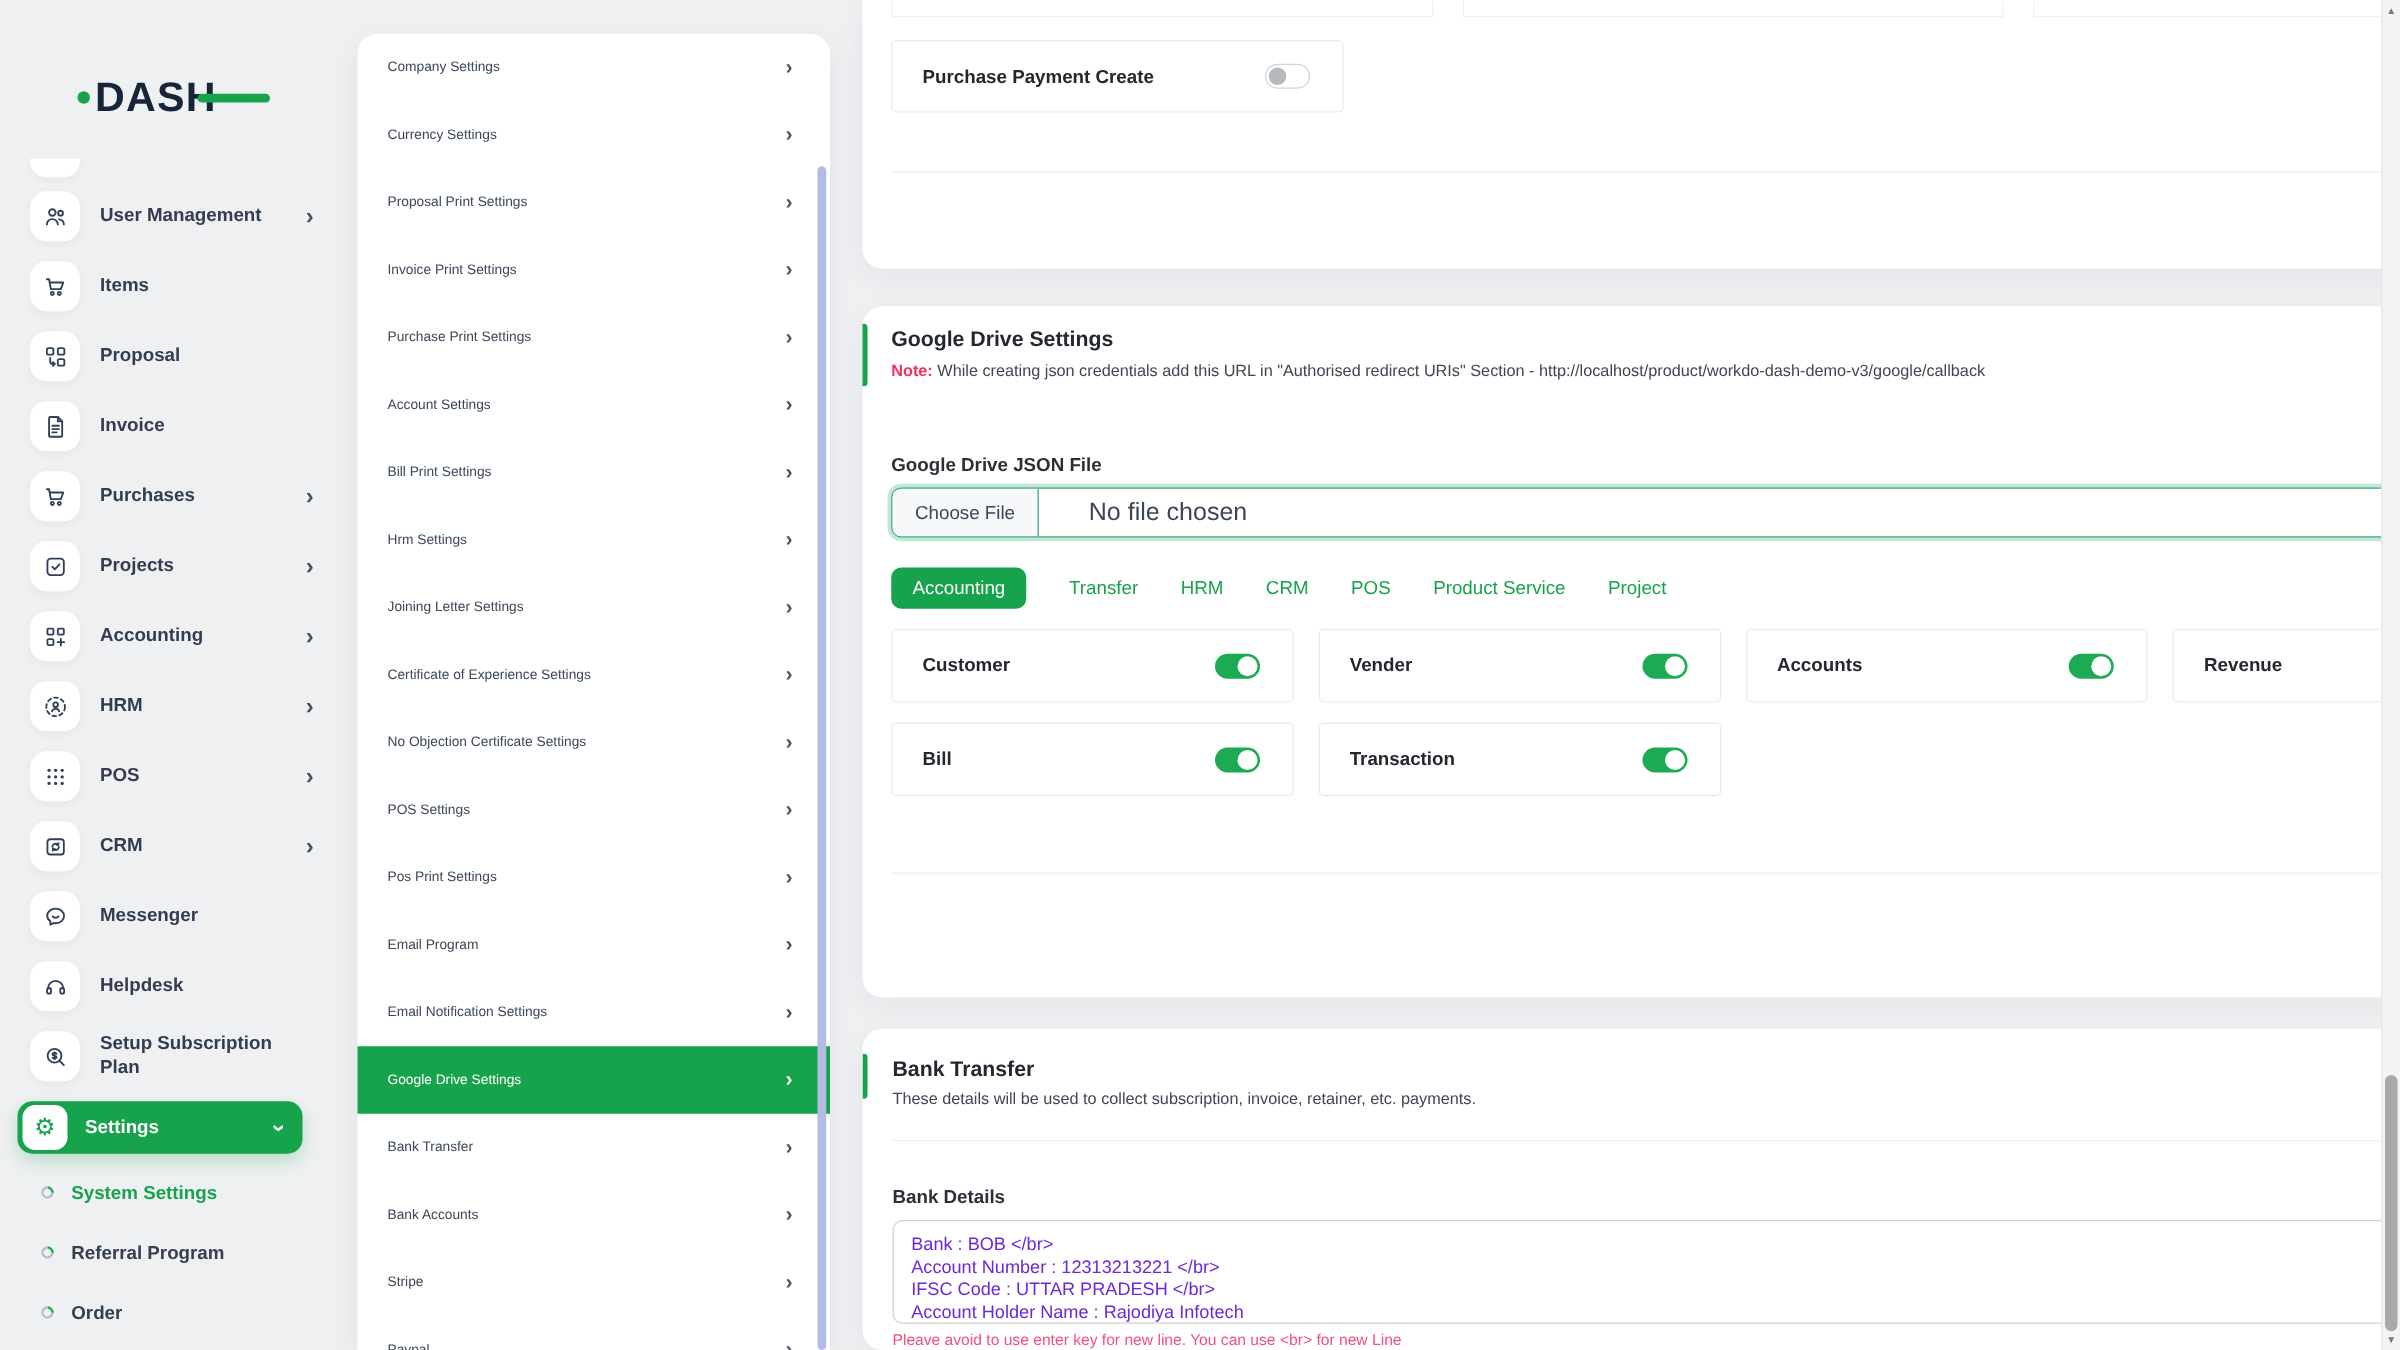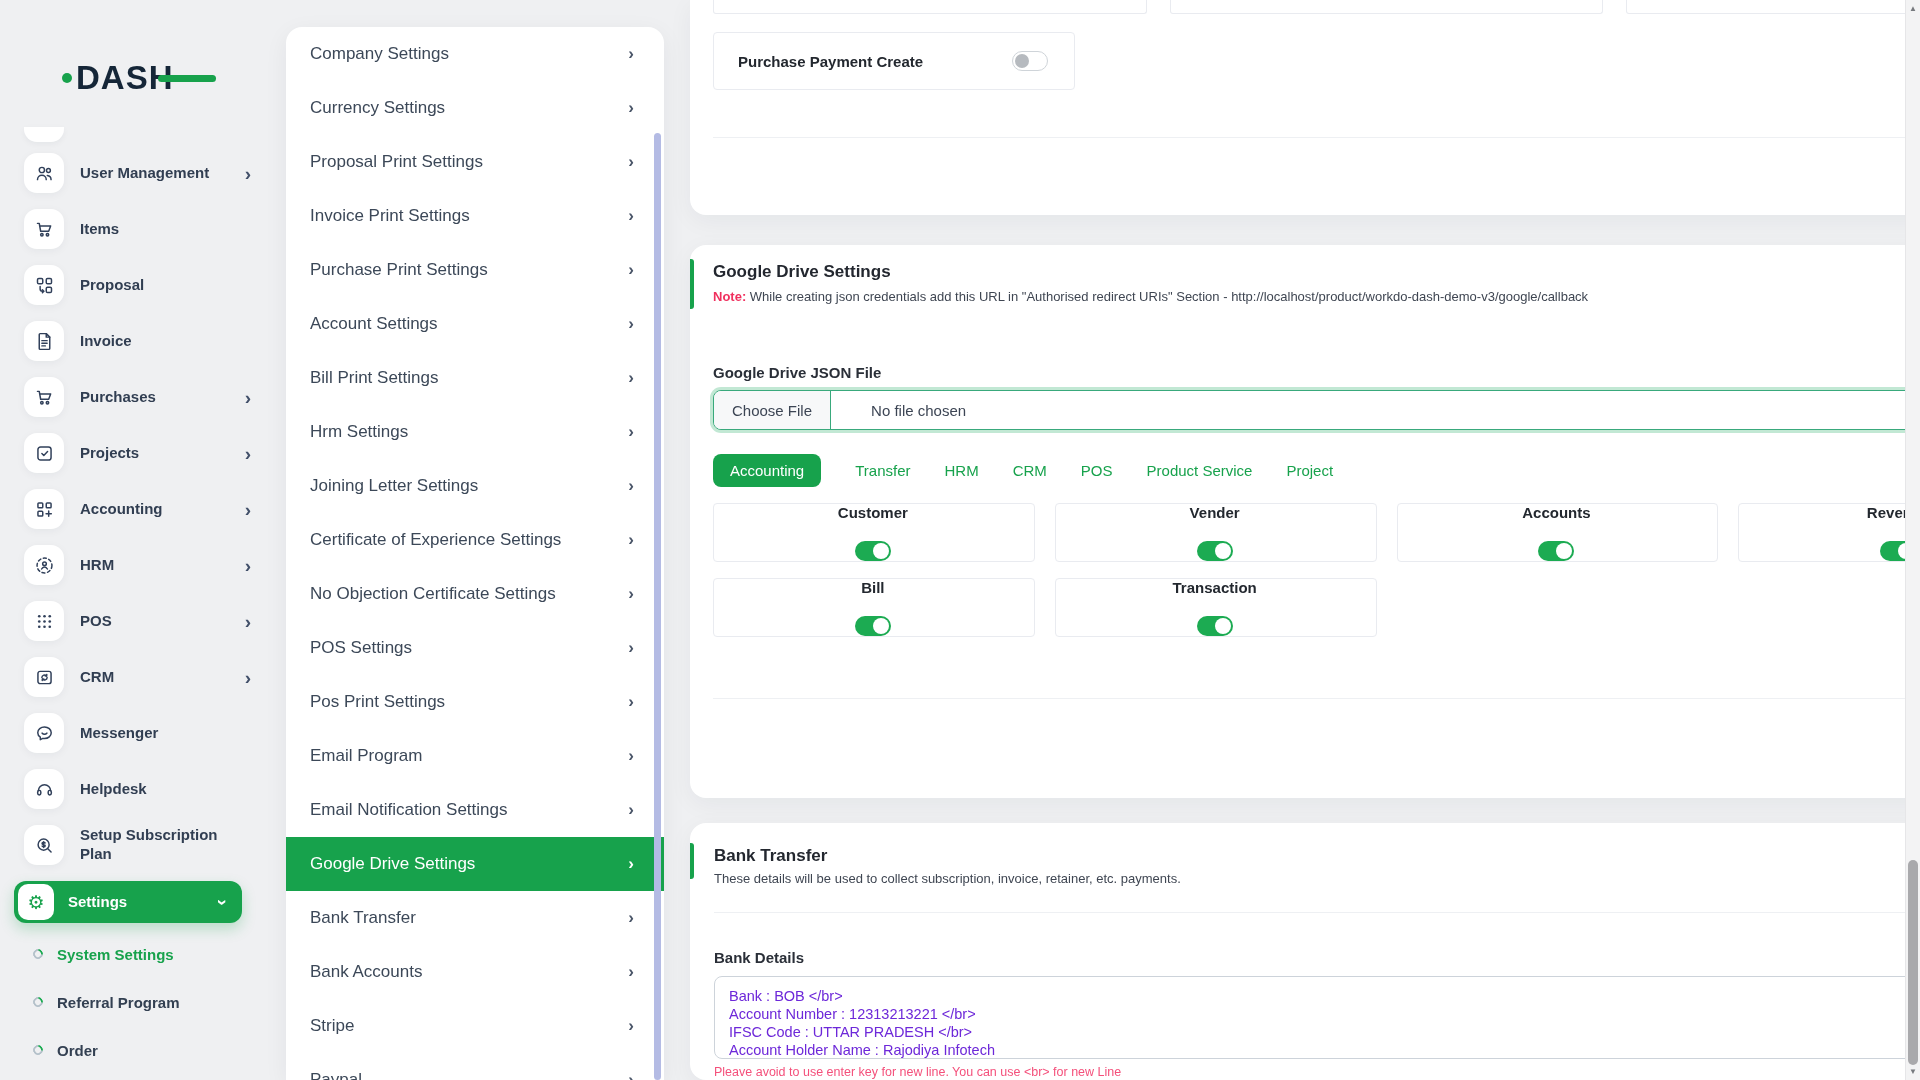--- a/index.html
+++ b/index.html
@@ -30,21 +30,21 @@
   .nav-pill .nav-label { color:#fff; font-weight:700; margin-left:14px; }
   .nav-pill .chev { color:#fff; transform:rotate(90deg); }
   .sub-item { display:flex; align-items:center; height:34px; margin:0 0 14px 33px; cursor:pointer; }
   .sub-bullet { width:10px; height:10px; border-radius:50%; border:2px solid #b4c1ca; border-right-color:#1cab52; transform:rotate(-40deg); }
   .sub-label { margin-left:14px; font-size:15px; font-weight:700; color:#33405200; color:#334052; }
   .sub-item.active .sub-label { color:#17a24c; }
   
   .panel { position:absolute; left:286px; top:27px; width:378px; height:1053px; background:#fff;
     border-radius:16px 16px 0 0; box-shadow:0 6px 24px rgba(20,30,50,.06); }
   .panel-item { position:relative; height:54px; display:flex; align-items:center; padding:0 30px 0 24px; cursor:pointer; }
-  .panel-label { font-size:17px; color:#3c4858; }
+  .panel-label { font-size:11px; color:#3c4858; }
   .panel-chev { margin-left:auto; font-size:17px; color:#4a5568; font-weight:600; }
   .panel-item.active { background:#17a24c; }
   .panel-item.active .panel-label, .panel-item.active .panel-chev { color:#fff; }
   .panel-scrollbar { position:absolute; right:3px; top:106px; width:7px; height:947px; background:#b4bbe4; border-radius:4px; }
   
   .main { position:absolute; left:690px; top:0; width:1393px; }
   .card { background:#fff; border-radius:16px; box-shadow:0 6px 24px rgba(20,30,50,.05); position:relative; }
   .card1 { border-radius:0 0 16px 16px; height:215px; padding:0 23px; }
   .partial-row { display:grid; grid-template-columns:repeat(3,1fr); gap:23px; }
   .partial-box { height:14px; border:1px solid #e9ebf0; border-top:none; border-radius:0 0 3px 3px; }
@@ -66,27 +66,27 @@
   .card2 { margin-top:30px; height:553px; padding:0 23px; }
   .accent-stripe { position:absolute; left:0; top:14px; width:4px; height:50px; background:#17a24c; border-radius:0 3px 3px 0; }
   .card-title { padding-top:17px; font-size:17px; font-weight:700; color:#23272f; }
   .note { margin-top:7px; font-size:13px; color:#3f4652; }
   .note-label { color:#f0305e; font-weight:700; }
   .field-label { margin-top:60px; font-size:15px; font-weight:700; color:#2a2f38; }
   .file-input { margin-top:9px; height:40px; display:flex; align-items:stretch; background:#fff;
     border:1px solid #39a97c; border-radius:8px; box-shadow:0 0 0 3px #c2e8d4; overflow:hidden; cursor:pointer;gap:24px; }
   .choose-file { display:flex; align-items:center; padding:0 18px; background:#f7f8f9; border-right:1px solid #39a97c;
     font-size:15px; color:#3c4554; }
-  .no-file { display:flex; align-items:center; padding:0 16px; font-size:15px; color:#3c4554; }
+  .no-file { display:flex; align-items:center; padding:0 16px; font-size:20px; color:#3c4554; }
   .tabs { margin-top:24px; display:flex; align-items:center; gap:34px; }
   .tab { font-size:15px; color:#17a24c; cursor:pointer; padding:8px 0; border-radius:8px; }
   .tab.active { background:#17a24c; color:#fff; padding:8px 17px; }
   .tgrid { margin-top:16px; display:grid; grid-template-columns:repeat(4,1fr); gap:16px 20px; }
   .toggle-cell { height:59px; border:1px solid #e9ebf0; border-radius:4px; display:flex; align-items:center;
-    justify-content:space-between; padding:0 26px 0 24px;flex-direction:column; }
+    justify-content:space-between; padding:0 26px 0 24px; }
   .card2 .divider { margin-top:61px; }
   .card2 .card-footer { padding-top:26px; }
   .btn-green.small { height:40px; }
   
   .card3 { margin-top:25px; height:257px; padding:0 24px; overflow:hidden; }
   .card3 .accent-stripe { top:20px; height:36px; }
   .card3 .card-title { padding-top:23px; }
   .card-subtitle { margin-top:5px; font-size:13px; color:#3f4652; }
   .bank-toggle { position:absolute; right:31px; top:28px; }
   .card3 .divider { margin-top:26px; }

